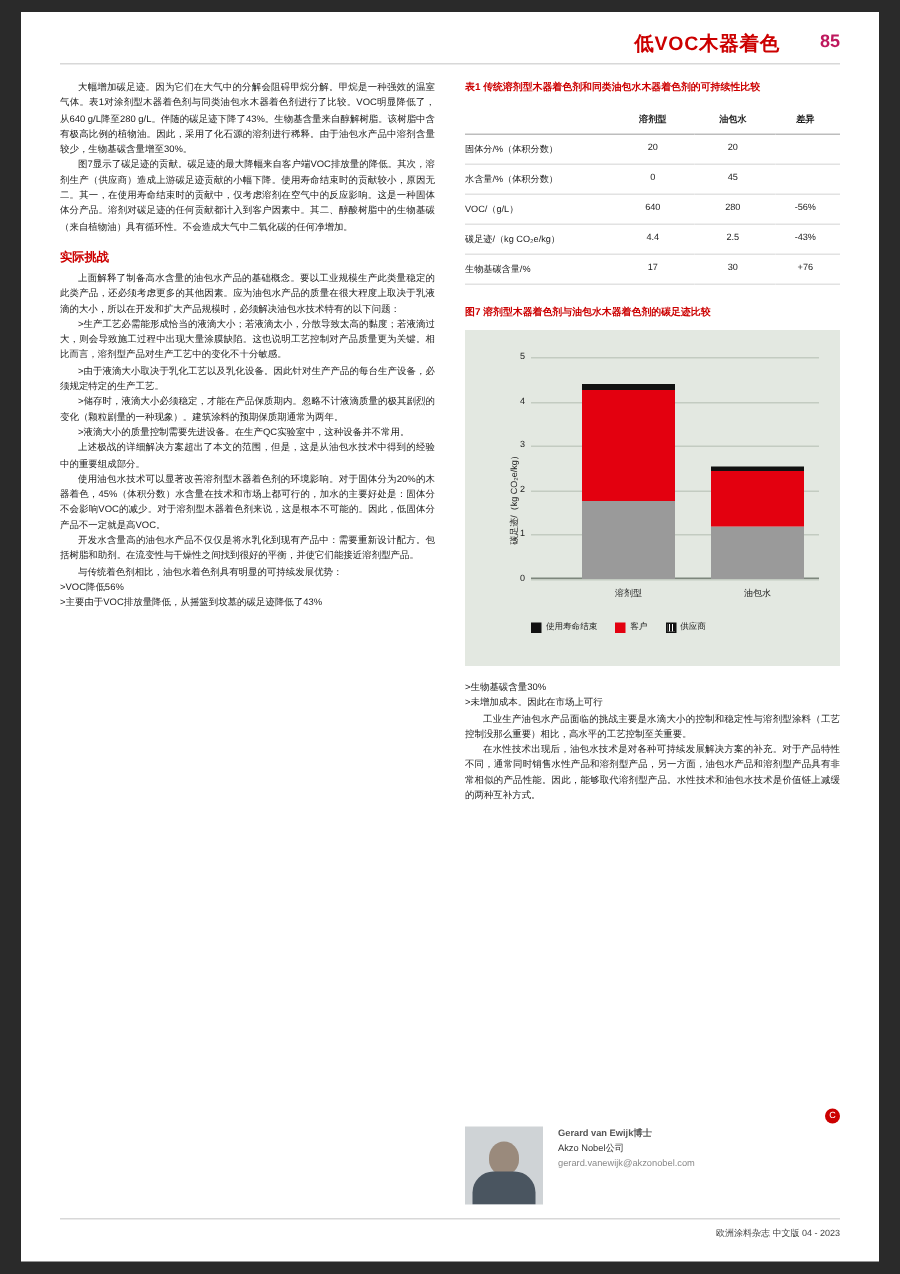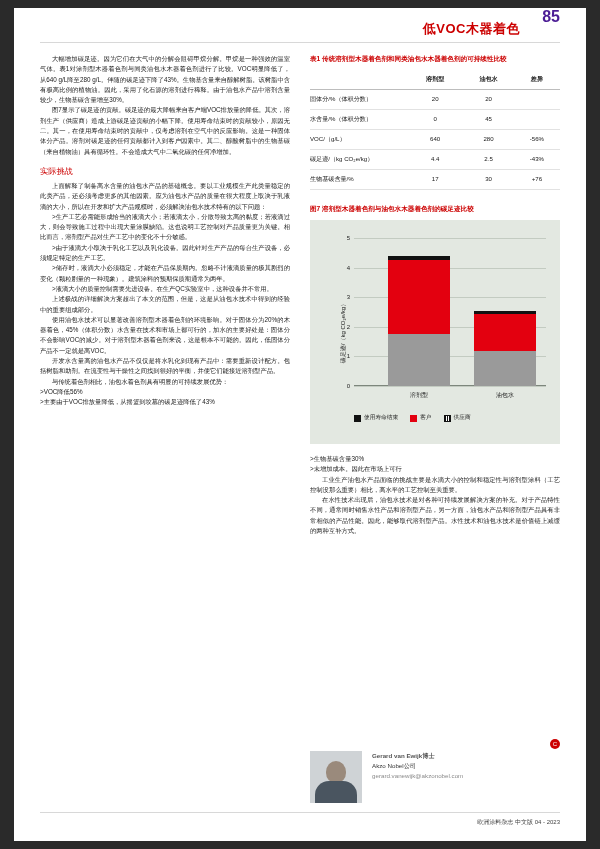--- a/index.html
+++ b/index.html
@@ -20,22 +20,22 @@
   
   .hdr {
     position:absolute; left:0; top:0; width:100%; height:34px;
   }
   .hdr-title {
     position:absolute; right:66px; top:12px;
     font-size:13px; font-weight:bold; color:#cc0000;
     letter-spacing:0.5px;
   }
   .hdr-page {
-    position:absolute; right:26px; top:0;
-    font-size:16px; font-weight:bold; color:#4c1d95;
+    position:absolute; right:26px; top:12px;
+    font-size:12px; font-weight:bold; color:#be185d;
   }
   .hdr-rule {
     position:absolute; left:26px; right:26px; top:34px;
     border-top:1px solid #d8d8d8;
   }
   
   .col-left {
     position:absolute; left:26px; top:46px; width:250px;
   }
   .col-right {
@@ -46,21 +46,21 @@
     font-size:6.3px;
     line-height:10.3px;
     color:#1a1a1a;
     text-align:justify;
     text-indent:12px;
   }
   p.body.noind { text-indent:0; }
   h3.sec {
     margin:9px 0 4px 0;
     font-size:8.2px;
-    font-weight:normal;
+    font-weight:bold;
     color:#cc0000;
   }
   
   .tbl-cap {
     font-size:6.6px;
     font-weight:bold;
     color:#cc0000;
     line-height:10px;
     margin-bottom:6px;
   }

